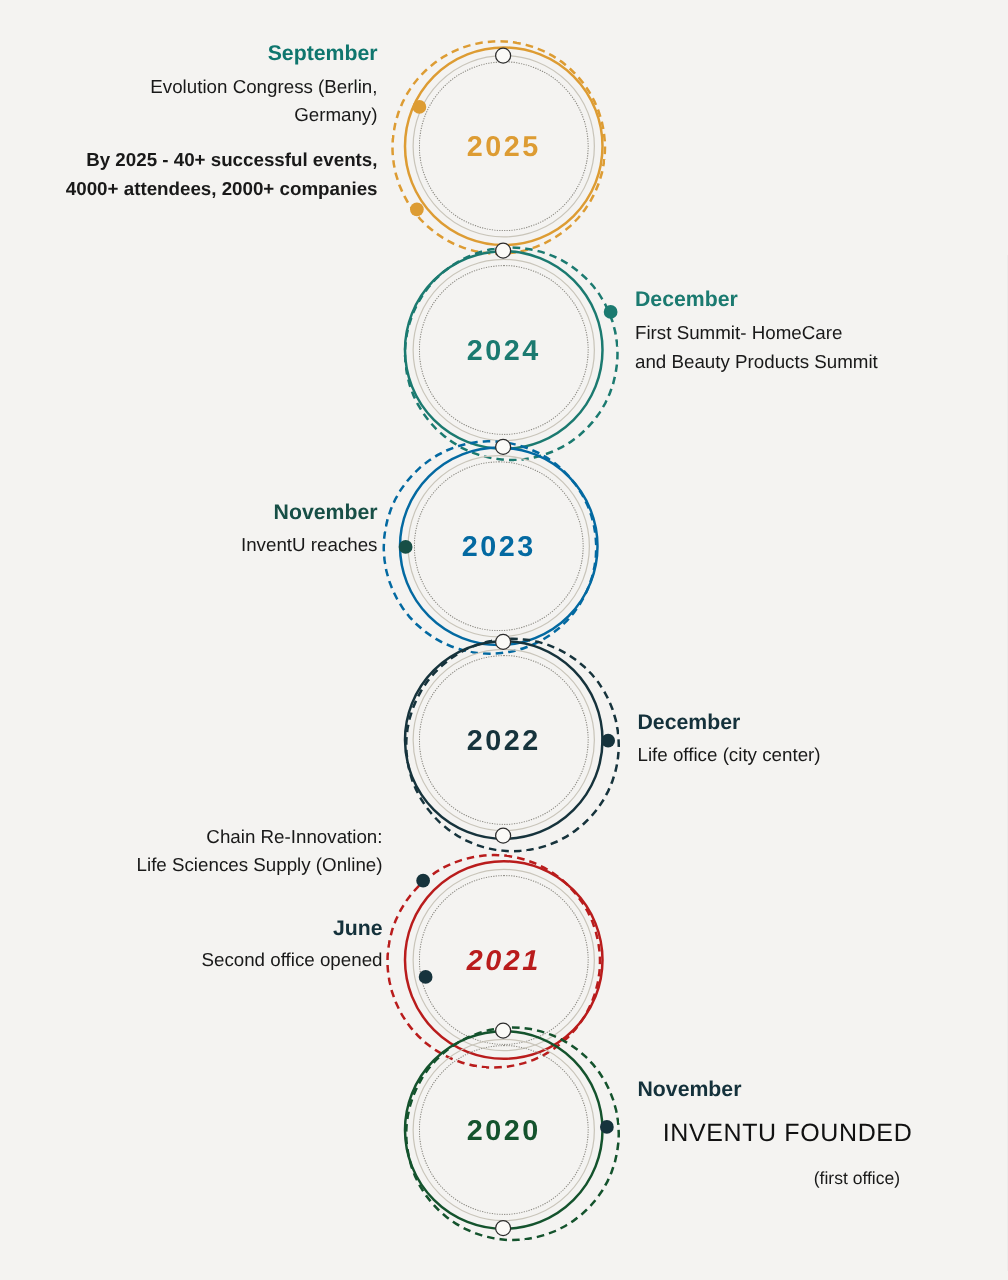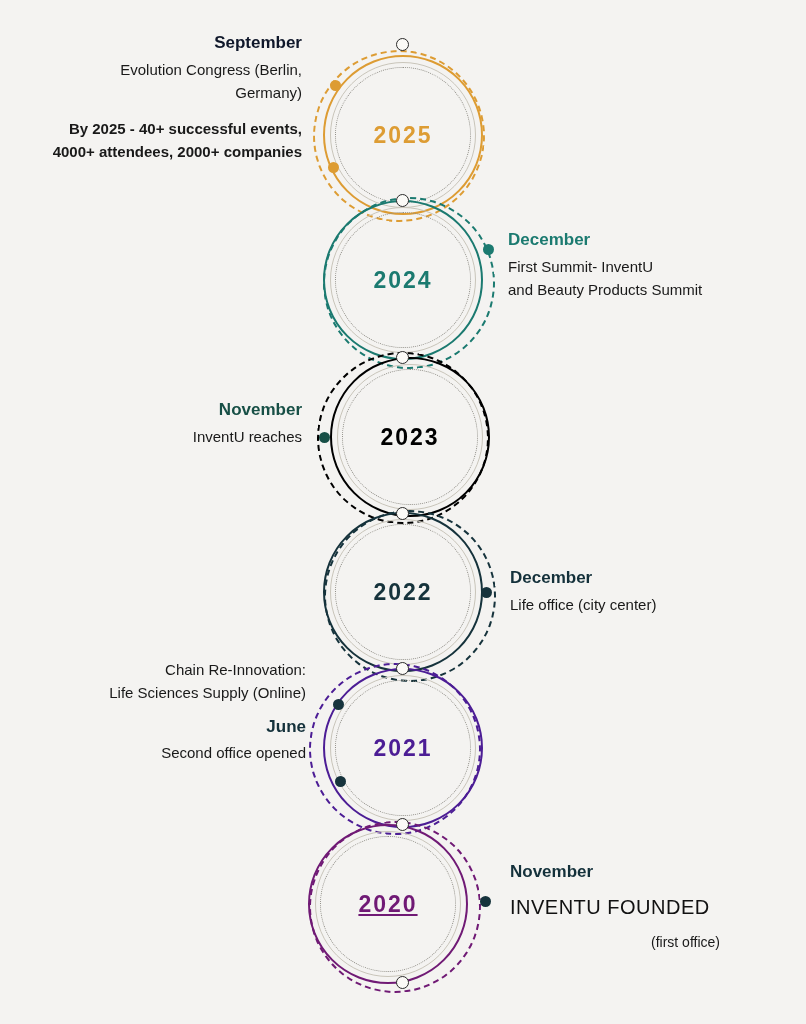--- a/index.html
+++ b/index.html
@@ -26,57 +26,57 @@
   }
   .ring-inner2 {
     position:absolute; inset:5px; border-radius:50%;
     border:1px solid #c9c5ba;
   }
   .year {
     position:relative; font-size:23px; font-weight:bold;
     letter-spacing:2px; color:currentColor;
   }
 
-  .c2025 { color:#dd9c33; left:323px; top:55px; }
+  .c2025 { color:#dd9c33; left:323px; top:37px; }
   .c2025 .ring-dashed { transform:translate(-4px,1px) rotate(8deg); }
   .c2024 { color:#1b7a70; left:323px; top:200px; }
   .c2024 .ring-dashed { transform:translate(6px,3px) rotate(-6deg); }
-  .c2023 { color:#000000; left:330px; top:357px; }
+  .c2023 { color:#0369a1; left:319px; top:357px; }
   .c2023 .ring-dashed { transform:translate(-7px,1px) rotate(10deg); }
   .c2022 { color:#16333c; left:323px; top:512px; }
   .c2022 .ring-dashed { transform:translate(7px,4px) rotate(-8deg); }
-  .c2021 { color:#4c1d95; left:323px; top:668px; }
+  .c2021 { color:#b91c1c; left:323px; top:688px;font-style:italic; }
   .c2021 .ring-dashed { transform:translate(-8px,1px) rotate(6deg); }
-  .c2020 { color:#701a75; left:308px; top:824px;text-decoration:underline; }
+  .c2020 { color:#14532d; left:323px; top:824px; }
   .c2020 .ring-dashed { transform:translate(7px,3px) rotate(-7deg); }
 
   
   .node {
     position:absolute; width:13px; height:13px; border-radius:50%;
     background:#fbfaf7; border:1.5px solid #2b2b2b; left:396px;
   }
 
   
   .dot { position:absolute; width:11px; height:11px; border-radius:50%; }
   .dot.orange { background:#dd9c33; }
   .dot.teal   { background:#1b7a70; }
   .dot.dteal  { background:#174f46; }
   .dot.dark   { background:#16333c; }
 
   
   .textblock { position:absolute; font-size:15px; color:#191919; line-height:1.52; }
   .textblock.right { text-align:right; }
   .month { font-size:17px; font-weight:bold; margin-bottom:3px; color:#131313; }
-  .month.orange { color:#0f172a; }
+  .month.orange { color:#0f766e; }
   .month.teal   { color:#1b7a70; }
   .month.dteal  { color:#174f46; }
   .month.dark   { color:#14313b; }
   .stats { font-weight:bold; margin-top:14px; }
-  .month2 { margin-top:9px; }
-  .founded { font-size:20px; letter-spacing:0.5px; margin-top:7px; color:#111; font-weight:500; }
+  .month2 { margin-top:25px; }
+  .founded { font-size:20px; letter-spacing:0.5px; margin-top:7px; color:#111; font-weight:500;text-align:center; }
   .firstoffice { font-size:14px; text-align:right; width:210px; margin-top:10px; }
 </style>
 </head>
 <body>
 
 <div class="canvas">
 
   <div class="circle c2025">
     <span class="ring-dashed"></span>
     <span class="ring-inner2"></span>
@@ -141,21 +141,21 @@
     <div>Evolution Congress (Berlin,</div>
     <div>Germany)</div>
     <div class="stats">
       <div>By 2025 - 40+ successful events,</div>
       <div>4000+ attendees, 2000+ companies</div>
     </div>
   </div>
 
   <div class="textblock" style="left:508px; top:227px; width:270px">
     <div class="month teal">December</div>
-    <div>First Summit- InventU</div>
+    <div>First Summit- HomeCare</div>
     <div>and Beauty Products Summit</div>
   </div>
 
   <div class="textblock right" style="right:504px; top:397px; width:240px">
     <div class="month dteal">November</div>
     <div>InventU reaches</div>
   </div>
 
   <div class="textblock" style="left:510px; top:565px; width:250px">
     <div class="month dark">December</div>

